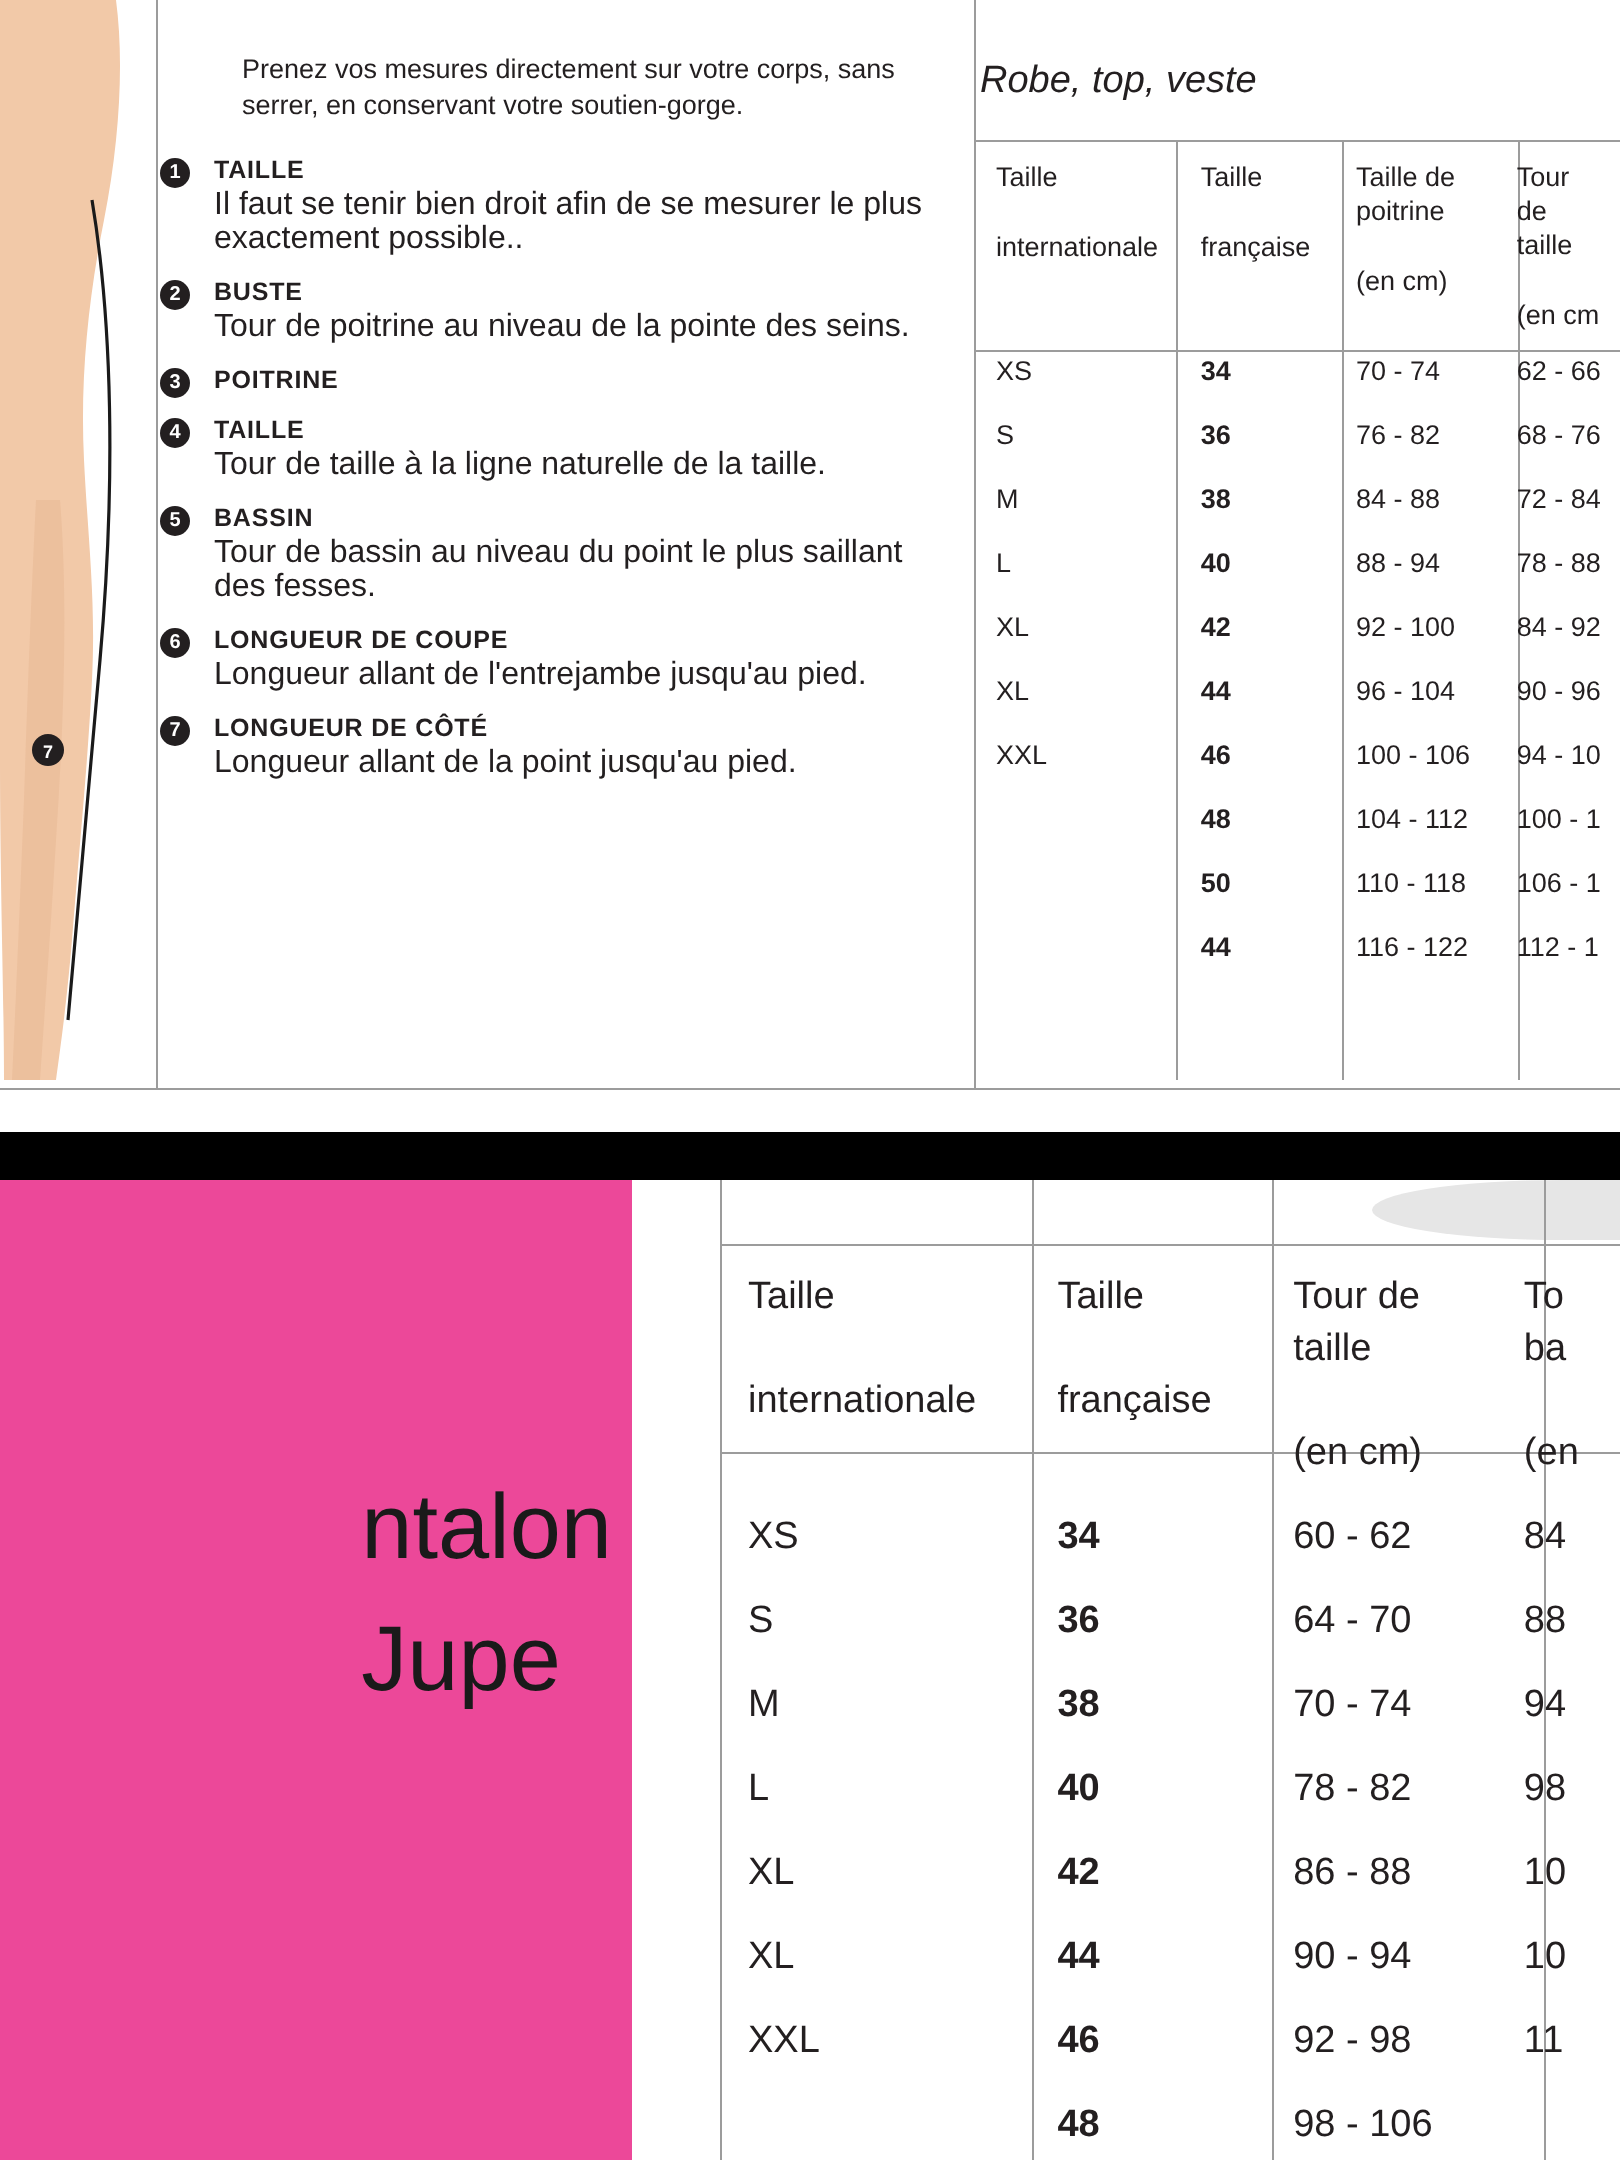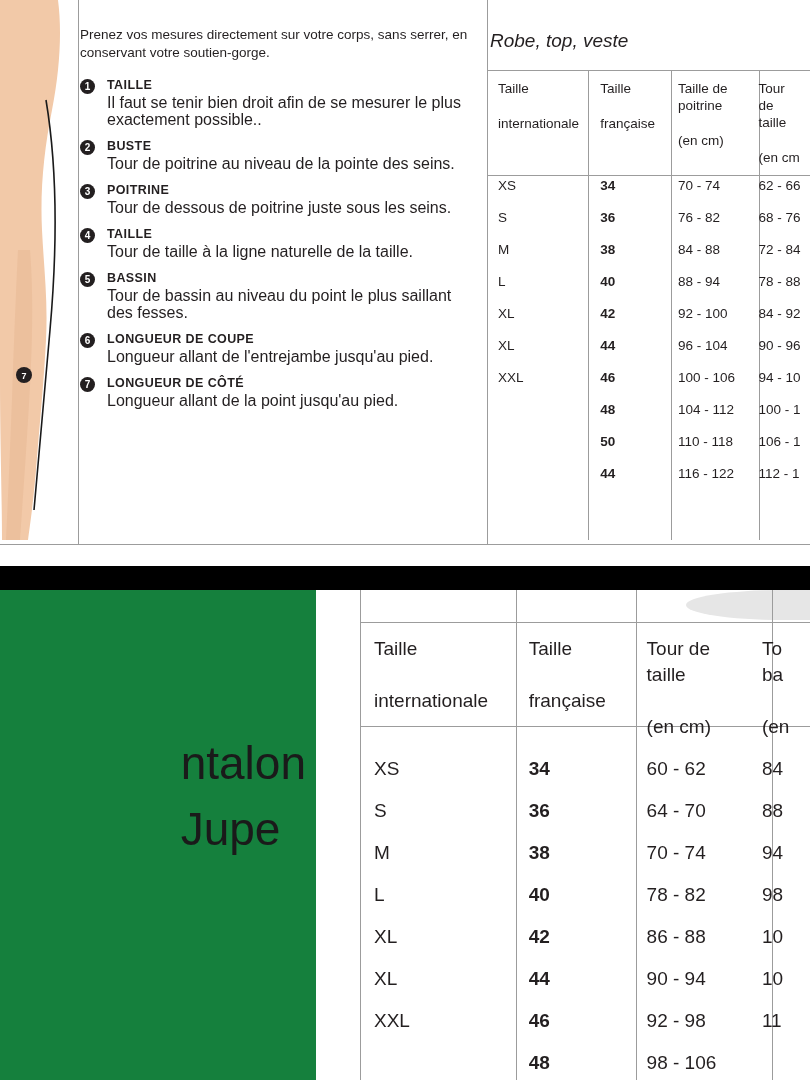--- a/index.html
+++ b/index.html
@@ -54,20 +54,21 @@
     position: absolute;
     left: 80px;
     top: 26px;
     width: 390px;
   }
   .intro {
     font-size: 13.5px;
     line-height: 18px;
     color: #231f20;
     margin-bottom: 16px;
+    margin-left: 41px;
   }
   .measure-item {
     position: relative;
     padding-left: 27px;
     margin-bottom: 11px;
   }
   .bullet-num {
     position: absolute;
     left: 0;
     top: 1px;
@@ -159,21 +160,21 @@
     height: 490px;
     background: #ffffff;
     overflow: hidden;
   }
   #bottom-left-block {
     position: absolute;
     left: 0;
     top: 0;
     width: 316px;
     height: 490px;
-    background: #15803d;
+    background: #ec4899;
   }
   #bottom-left-text {
     position: absolute;
     right: 10px;
     top: 140px;
     text-align: left;
     font-size: 46px;
     line-height: 66px;
     color: #1a1a1a;
     white-space: nowrap;
@@ -254,21 +255,20 @@
       <div class="measure-desc">Il faut se tenir bien droit afin de se mesurer le plus exactement possible..</div>
     </div>
     <div class="measure-item">
       <div class="bullet-num">2</div>
       <div class="measure-title">BUSTE</div>
       <div class="measure-desc">Tour de poitrine au niveau de la pointe des seins.</div>
     </div>
     <div class="measure-item">
       <div class="bullet-num">3</div>
       <div class="measure-title">POITRINE</div>
-      <div class="measure-desc">Tour de dessous de poitrine juste sous les seins.</div>
     </div>
     <div class="measure-item">
       <div class="bullet-num">4</div>
       <div class="measure-title">TAILLE</div>
       <div class="measure-desc">Tour de taille à la ligne naturelle de la taille.</div>
     </div>
     <div class="measure-item">
       <div class="bullet-num">5</div>
       <div class="measure-title">BASSIN</div>
       <div class="measure-desc">Tour de bassin au niveau du point le plus saillant des fesses.</div>

